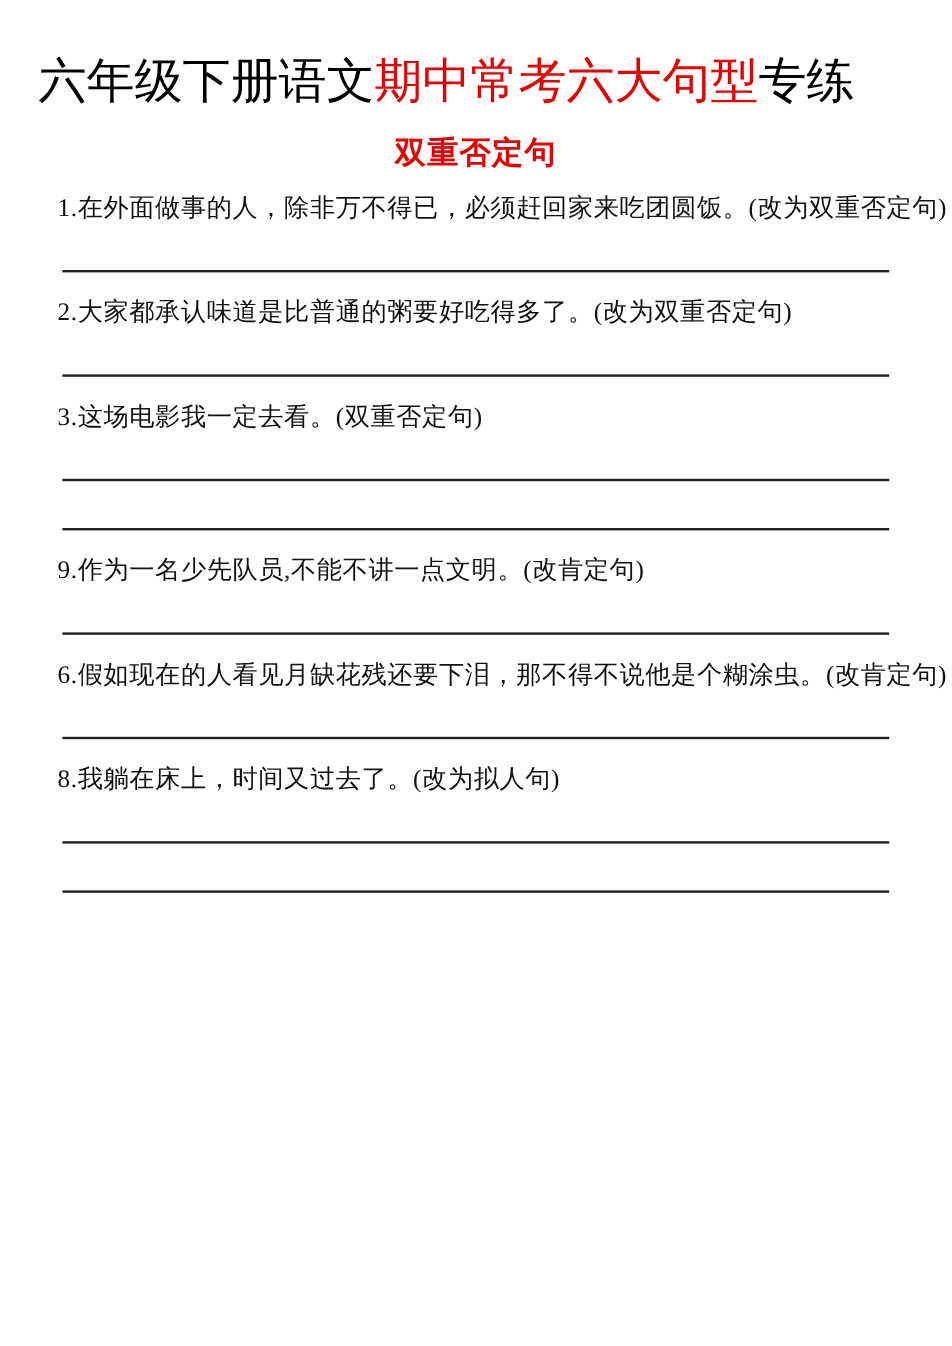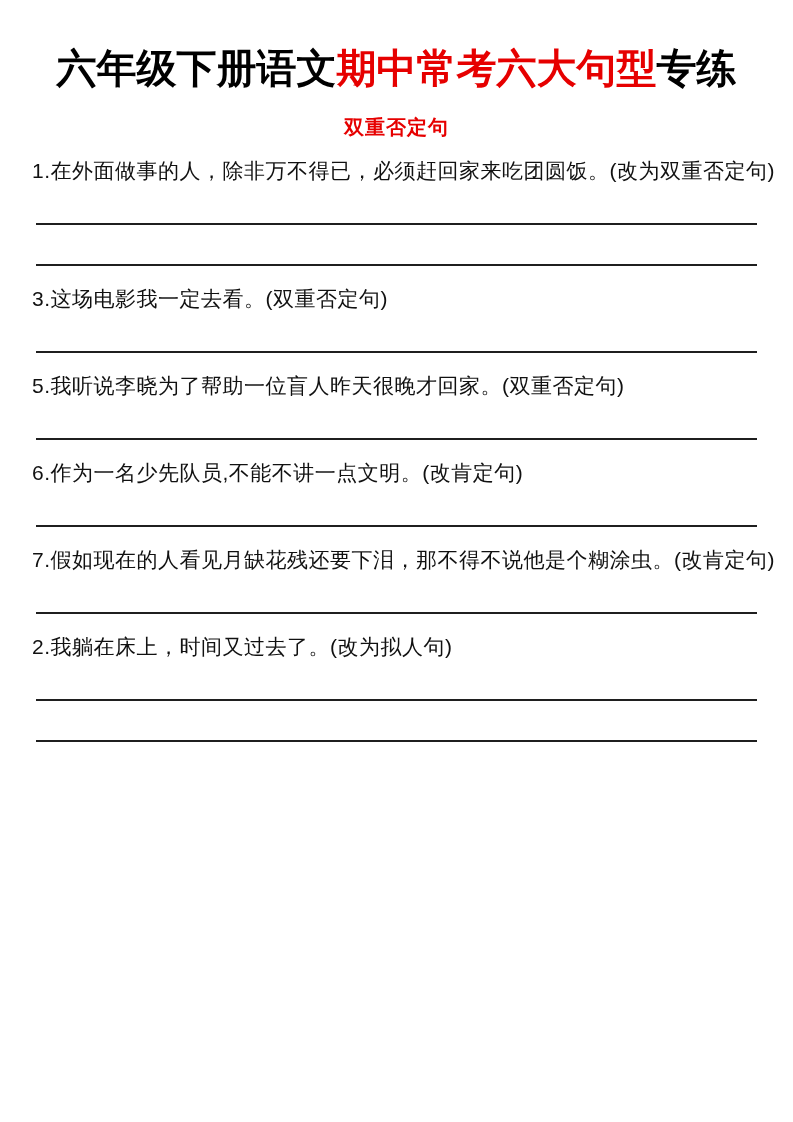--- a/index.html
+++ b/index.html
@@ -13,40 +13,40 @@
     color: #111111;
   }
   .page {
     width: 793px;
     height: 1122px;
     box-sizing: border-box;
     padding: 0 32px;
   }
   .title {
     margin: 44px 0 16px 0;
-    text-align: center;
+    text-align: left;
     font-size: 40px;
     line-height: 48px;
-    font-weight: 700;
+    font-weight: 400;
     color: #000000;
     white-space: nowrap;
     letter-spacing: 0px;
   }
   .title .red { color: #e60000; }
   .section-heading {
     margin: 18px 0 14px 0;
     text-align: center;
-    font-size: 20px;
+    font-size: 26px;
     line-height: 34px;
     font-weight: 800;
     color: #e60000;
     letter-spacing: 1px;
   }
   .section-heading.second { margin-top: 0; }
-  .question { margin: 0; }
+  .question { margin: 16px; font-family: Liberation Serif, serif; }
   .qtext {
     margin: 0;
     font-size: 21px;
     line-height: 26px;
     font-weight: 400;
     color: #111111;
     white-space: nowrap;
     letter-spacing: 0.5px;
   }
   .answer-line {
@@ -79,44 +79,44 @@
   <h1 class="title"><span>六年级下册语文</span><span class="red">期中常考六大句型</span><span>专练</span></h1>
 
   <section>
     <h2 class="section-heading">双重否定句</h2>
 
     <div class="question">
       <p class="qtext">1.在外面做事的人，除非万不得已，必须赶回家来吃团圆饭。(改为双重否定句)</p>
       <div class="answer-line"></div>
     </div>
     <div class="question">
+      <p class="qtext">2.大家都承认味道是比普通的粥要好吃得多了。(改为双重否定句)</p>
       <div class="answer-line"></div>
     </div>
     <div class="question">
       <p class="qtext">3.这场电影我一定去看。(双重否定句)</p>
       <div class="answer-line"></div>
     </div>
     <div class="question">
-      <p class="qtext">5.我听说李晓为了帮助一位盲人昨天很晚才回家。(双重否定句)</p>
       <div class="answer-line"></div>
     </div>
     <div class="question">
-      <p class="qtext">6.作为一名少先队员,不能不讲一点文明。(改肯定句)</p>
+      <p class="qtext">9.作为一名少先队员,不能不讲一点文明。(改肯定句)</p>
       <div class="answer-line"></div>
     </div>
     <div class="question">
-      <p class="qtext">7.假如现在的人看见月缺花残还要下泪，那不得不说他是个糊涂虫。(改肯定句)</p>
+      <p class="qtext">6.假如现在的人看见月缺花残还要下泪，那不得不说他是个糊涂虫。(改肯定句)</p>
       <div class="answer-line"></div>
     </div>
   </section>
 
   <section>
 
     <div class="question">
-      <p class="qtext">2.我躺在床上，时间又过去了。(改为拟人句)</p>
+      <p class="qtext">8.我躺在床上，时间又过去了。(改为拟人句)</p>
       <div class="answer-line"></div>
     </div>
     <div class="question">
       <div class="answer-line"></div>
     </div>
   </section>
 
 </div>
 
 </body></html>

